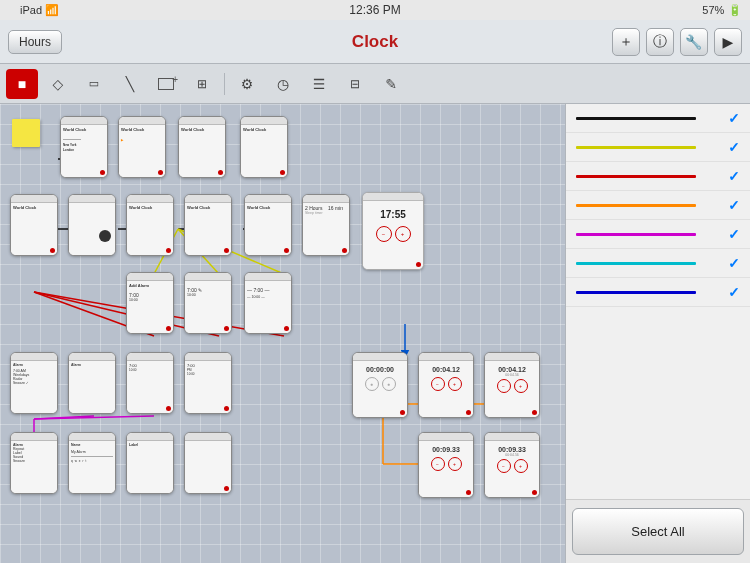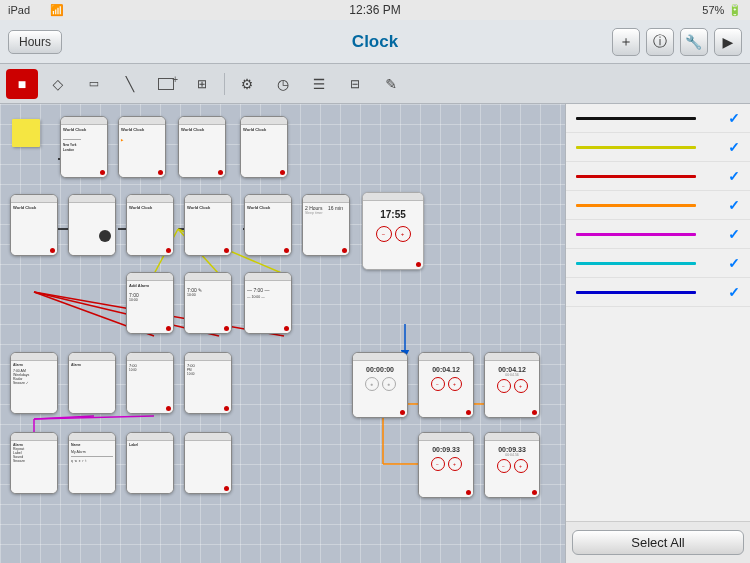--- a/index.html
+++ b/index.html
@@ -4,34 +4,34 @@
   <style>
     * { box-sizing: border-box; margin: 0; padding: 0; }
     body { width: 750px; height: 563px; overflow: hidden; font-family: -apple-system, 'Helvetica Neue', Arial, sans-serif; background: #c8cdd4; }
 
     
     #status-bar {
       width: 750px; height: 20px; background: #e8e8e8;
       display: flex; align-items: center; justify-content: space-between;
       padding: 0 8px; font-size: 11px; color: #333;
     }
-    #status-bar .status-left { display: flex; gap: 20px; }
+    #status-bar .status-left { display: flex; gap: 3px; margin-left: 12px; }
     #status-bar .status-center { position: absolute; left: 50%; transform: translateX(-50%); font-size: 12px; font-weight: 500; }
     #status-bar .status-right { display: flex; align-items: center; gap: 4px; font-size: 11px; }
 
     
     #toolbar {
       width: 750px; height: 44px; background: #e2e6ea;
       border-bottom: 1px solid #b0b5bb;
       display: flex; align-items: center; padding: 0 8px; gap: 4px;
       position: relative;
     }
     #toolbar .title {
       position: absolute; left: 50%; transform: translateX(-50%);
-      font-size: 17px; font-weight: 600; color: #0369a1; text-align: center;
+      font-size: 17px; font-weight: 600; color: #b91c1c; text-align: center;
     }
     .btn-nav {
       background: linear-gradient(to bottom, #fff, #d0d4d8);
       border: 1px solid #a0a5aa; border-radius: 5px;
       padding: 4px 10px; font-size: 12px; color: #333;
       cursor: pointer; white-space: nowrap;
     }
     .toolbar-right {
       position: absolute; right: 8px; display: flex; gap: 6px; align-items: center;
     }
@@ -88,21 +88,21 @@
       padding: 6px 10px; border-bottom: 1px solid #e0e0e0;
       cursor: pointer;
     }
     .link-style-line { height: 3px; width: 120px; border-radius: 1px; }
     .check-mark { color: #007aff; font-size: 14px; font-weight: bold; }
 
     #panel-footer {
       display: flex; padding: 8px 6px; gap: 6px; border-top: 1px solid #ccc; background: #e8e8e8;
     }
     .panel-btn {
-      flex: 1; padding: 4px 4px; background: linear-gradient(to bottom, #fff, #d5d5d5);
+      flex: 1; padding: 15px 4px; background: linear-gradient(to bottom, #fff, #d5d5d5);
       border: 1px solid #a0a5aa; border-radius: 6px;
       font-size: 13px; font-weight: 500; color: #222;
       text-align: center; cursor: pointer;
     }
 
     
     .screen-mockup {
       position: absolute;
       background: #fff;
       border: 1px solid #888;

